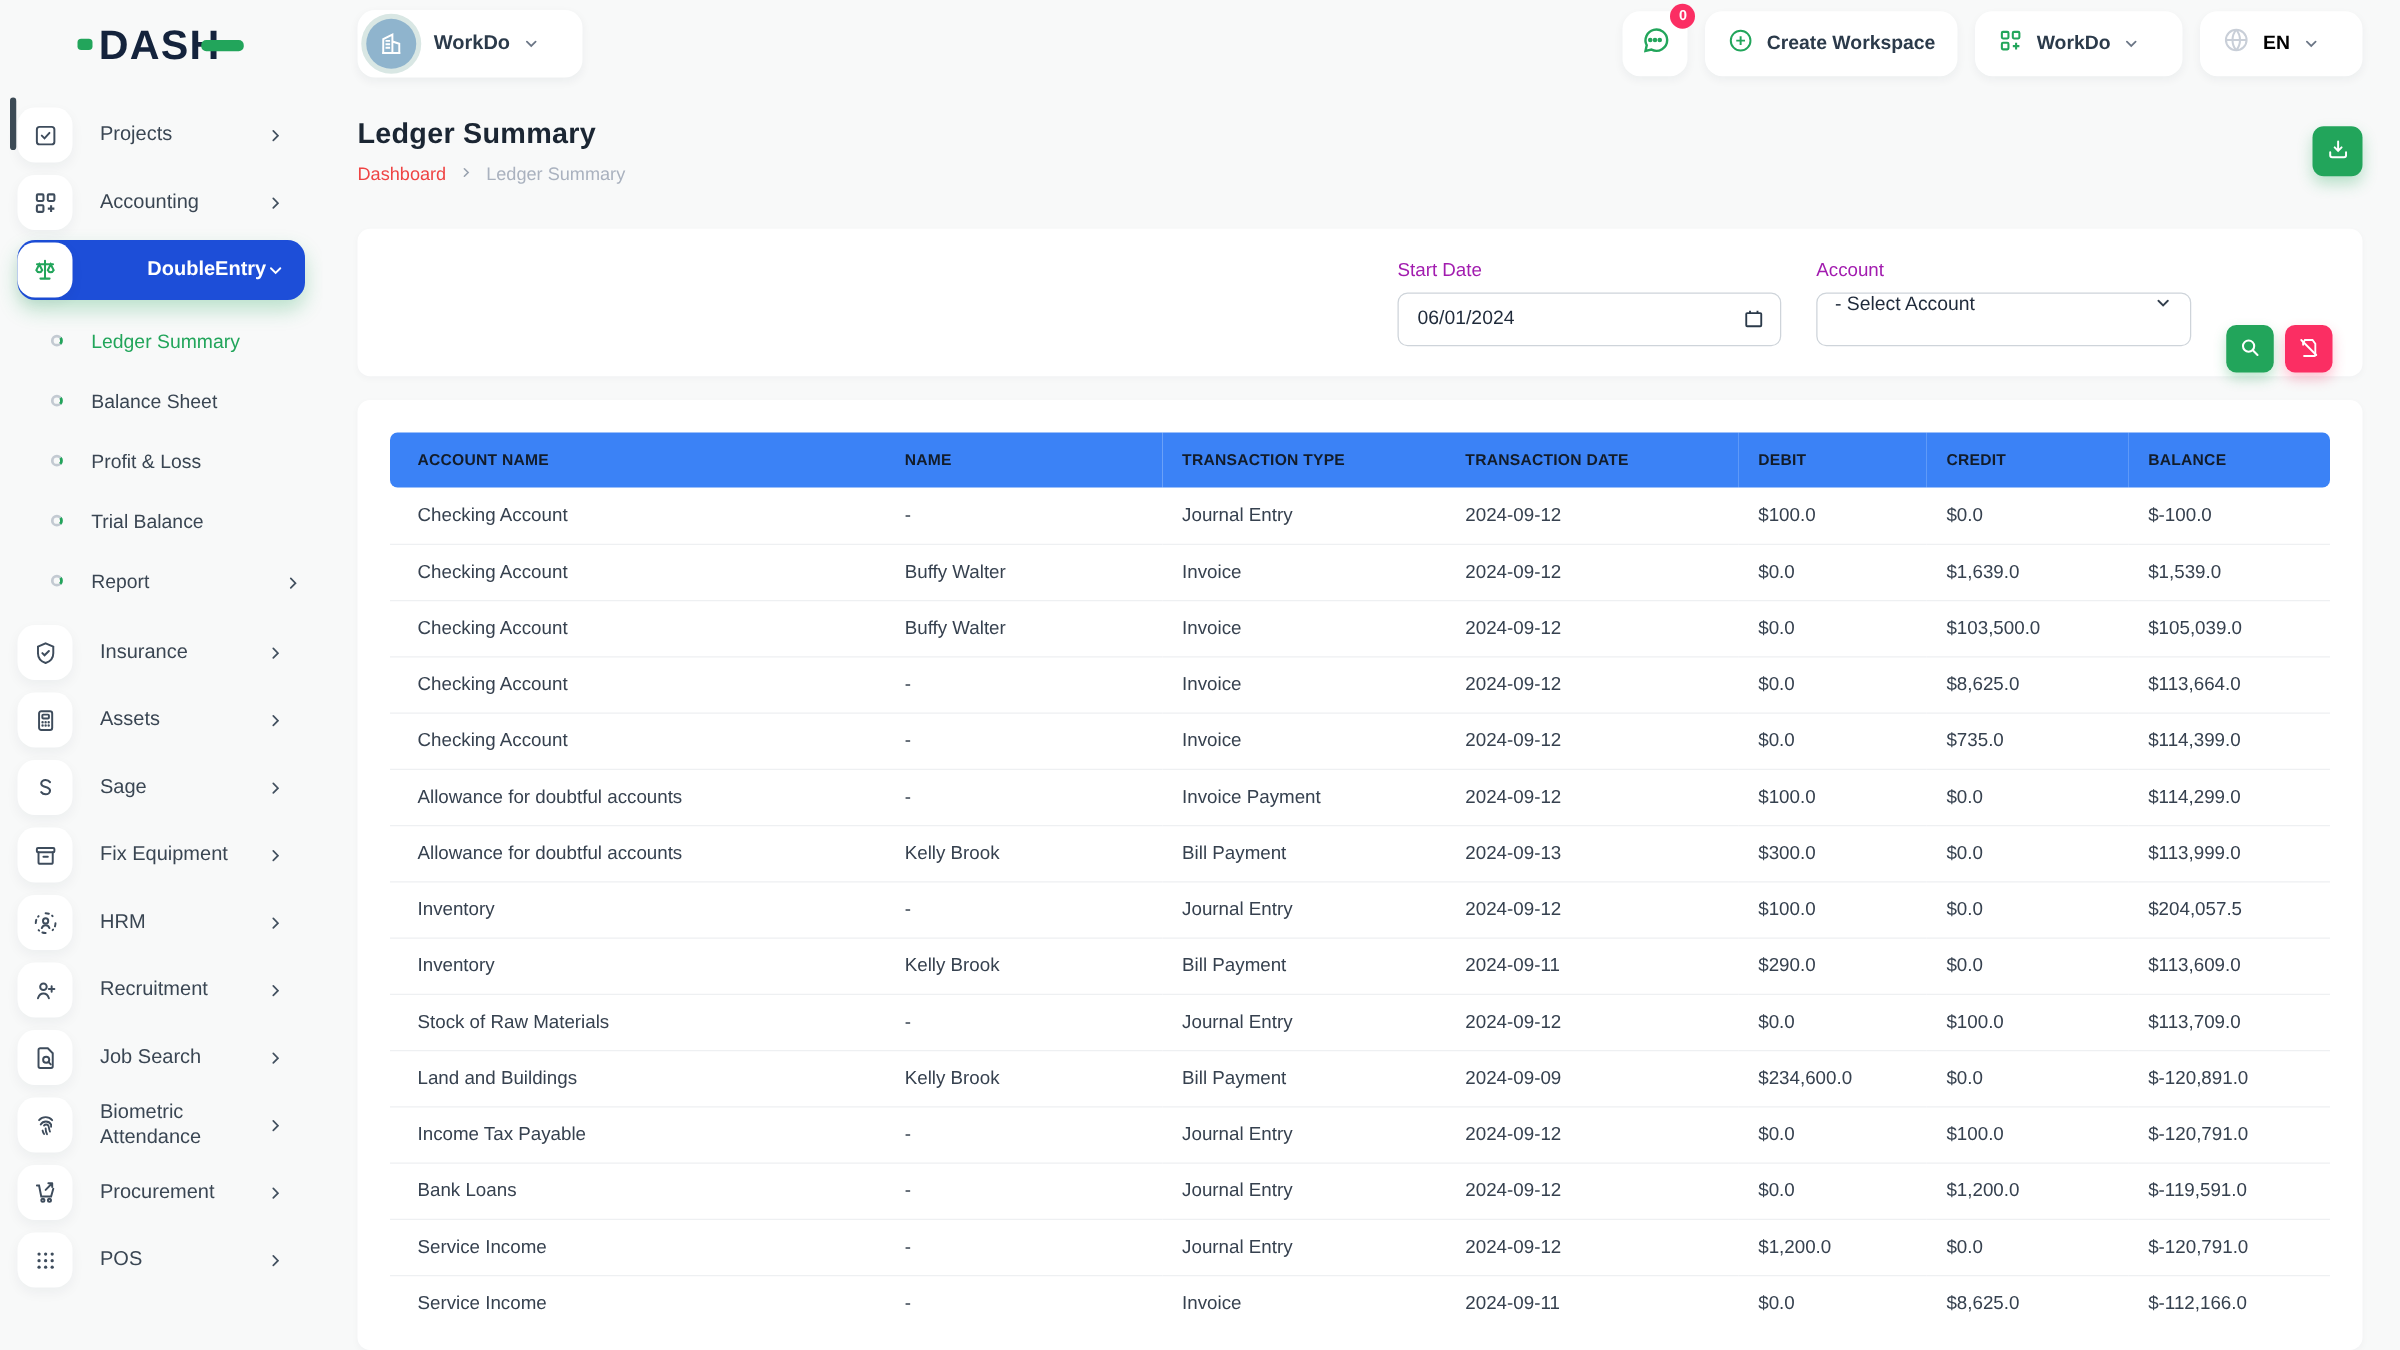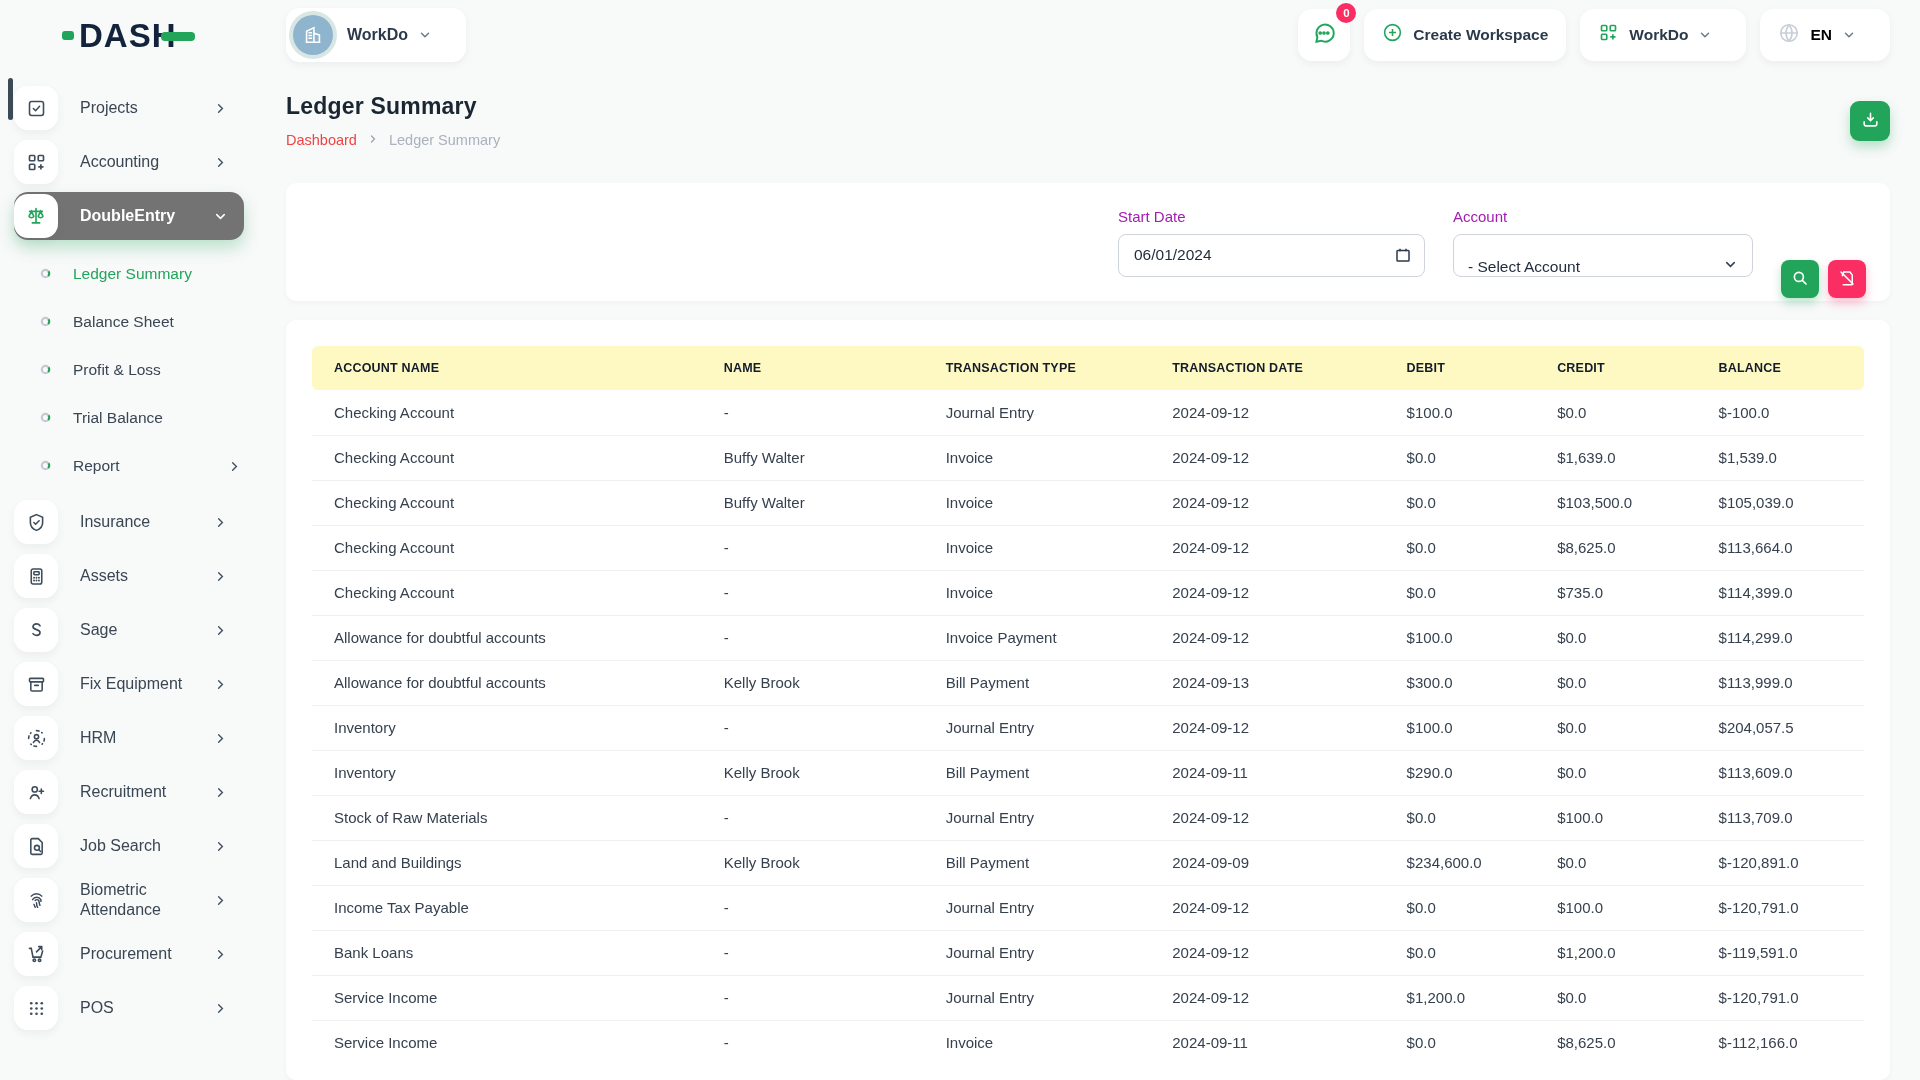--- a/index.html
+++ b/index.html
@@ -15,21 +15,21 @@
   .logo-text { font-size:33px; font-weight:800; letter-spacing:1px; color:#14233c; line-height:1; }
   .logo-bar { width:34px; height:9px; border-radius:4px; background:#22a55b; margin-left:-16px; margin-top:2px; }
   .side-scroll { position:absolute; left:8px; top:78px; width:5px; height:42px; border-radius:3px; background:#3c4a55; }
 
   .menu { padding:8px 0 0 14px; }
   .menu-item { display:flex; align-items:center; height:48px; margin:6px 14px 6px 0; cursor:pointer; border-radius:14px; }
   .icon-box { width:44px; height:44px; flex:0 0 44px; background:#fff; border-radius:14px;
     box-shadow:0 4px 10px rgba(20,35,60,.05); display:flex; align-items:center; justify-content:center; }
   .mi-label { flex:1; margin-left:22px; font-size:16px; font-weight:500; color:#3a4653; line-height:1.25; }
   .chev { display:flex; margin-right:16px; }
-  .menu-item.active { background:#737373; box-shadow:0 8px 16px rgba(34,165,91,.28); }
+  .menu-item.active { background:#1d4ed8; box-shadow:0 8px 16px rgba(34,165,91,.28);text-align:right; }
   .menu-item.active .mi-label { color:#fff; font-weight:700; }
   .submenu { padding:4px 0 2px 0; }
   .sub-item { display:flex; align-items:center; height:48px; padding-left:26px; cursor:pointer; }
   .sub-label { margin-left:22px; font-size:15.5px; color:#3a4653; }
   .sub-item.active .sub-label { color:#22a55b; }
   .sub-item .chev { margin-left:auto; }
 
   
   .main { flex:1; height:1080px; display:flex; flex-direction:column; overflow:hidden; }
 
@@ -58,30 +58,30 @@
   .card { background:#fff; border-radius:10px; box-shadow:0 2px 6px rgba(20,35,60,.03); }
   .filter-card { height:118px; margin-top:12px; display:flex; align-items:center; justify-content:flex-end;
     padding:0 24px; gap:28px; }
   .f-group { display:flex; flex-direction:column; gap:9px; }
   .f-label { font-size:15px; color:#a21caf; }
   .f-input-wrap { position:relative; }
   .f-input { width:307px; height:43px; border:1px solid #ced4da; border-radius:8px; padding:0 40px 0 15px;
     font-size:15.5px; color:#1f2a3a; font-family:"Liberation Sans",sans-serif; background:#fff; }
   .cal-ic { position:absolute; right:13px; top:12px; pointer-events:none; }
   .f-select { width:300px; height:43px; border:1px solid #ced4da; border-radius:8px; padding:0 14px;
-    display:flex; align-items:flex-end; justify-content:space-between; font-size:15.5px; color:#1f2a3a; cursor:pointer; background:#fff; }
+    display:flex; align-items:flex-start; justify-content:space-between; font-size:15.5px; color:#1f2a3a; cursor:pointer; background:#fff; }
   .f-btns { display:flex; gap:9px; align-self:flex-end; margin-bottom:3px; }
   .sq-btn { width:38px; height:38px; border:none; border-radius:8px; display:flex; align-items:center;
     justify-content:center; cursor:pointer; }
   .sq-btn.green { background:#22a55b; box-shadow:0 5px 10px rgba(34,165,91,.3); }
   .sq-btn.pink { background:#fb2e63; box-shadow:0 5px 10px rgba(251,46,99,.3); }
 
   .table-card { margin-top:19px; padding:26px 26px 0 26px; height:760px; overflow:hidden; }
   table { width:100%; border-collapse:collapse; }
-  thead th { background:#fef9c3; font-size:12.5px; font-weight:700; text-transform:uppercase; color:#121c2a;
+  thead th { background:#3b82f6; font-size:12.5px; font-weight:700; text-transform:uppercase; color:#121c2a;
     letter-spacing:.2px; text-align:left; padding:15px 16px; white-space:nowrap; }
   thead th:first-child { padding-left:22px; border-radius:6px 0 0 6px; }
   thead th:last-child { border-radius:0 6px 6px 0; }
   tbody td { font-size:15px; color:#36414f; padding:0 16px; height:45px; border-bottom:1px solid #eef0f2; white-space:nowrap; }
   tbody td:first-child { padding-left:22px; }
   tbody tr:last-child td { border-bottom:none; }
 </style>
 </head>
 <body>
 

